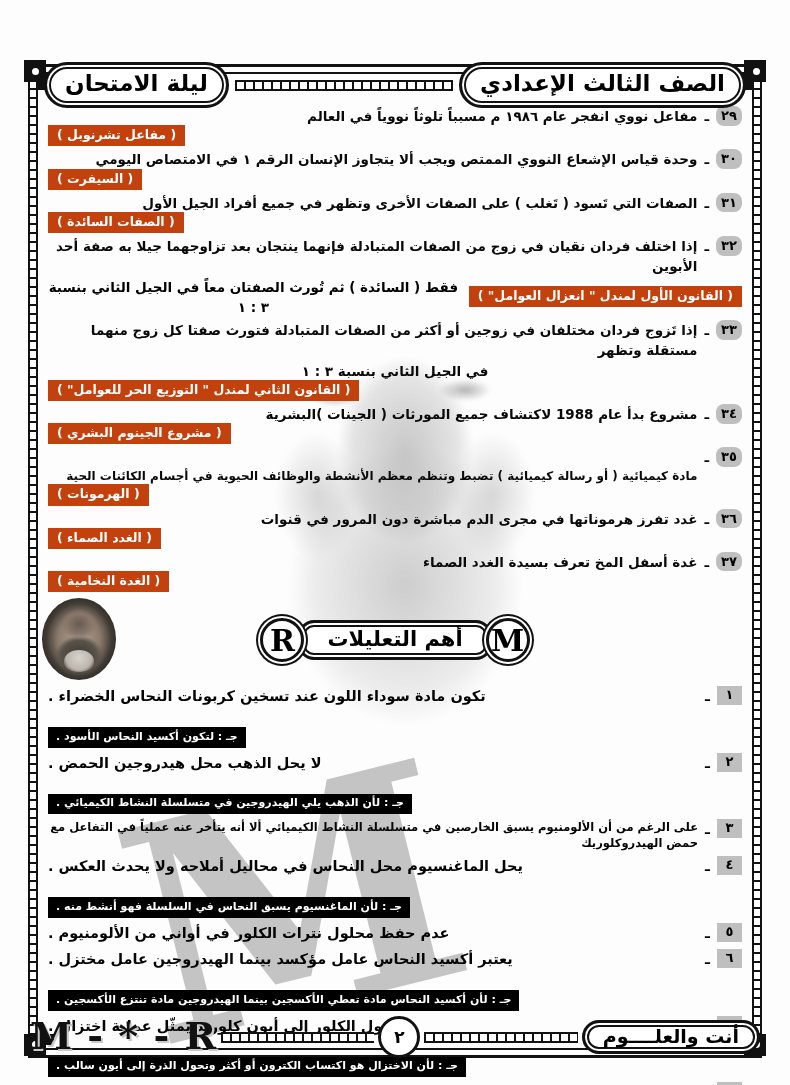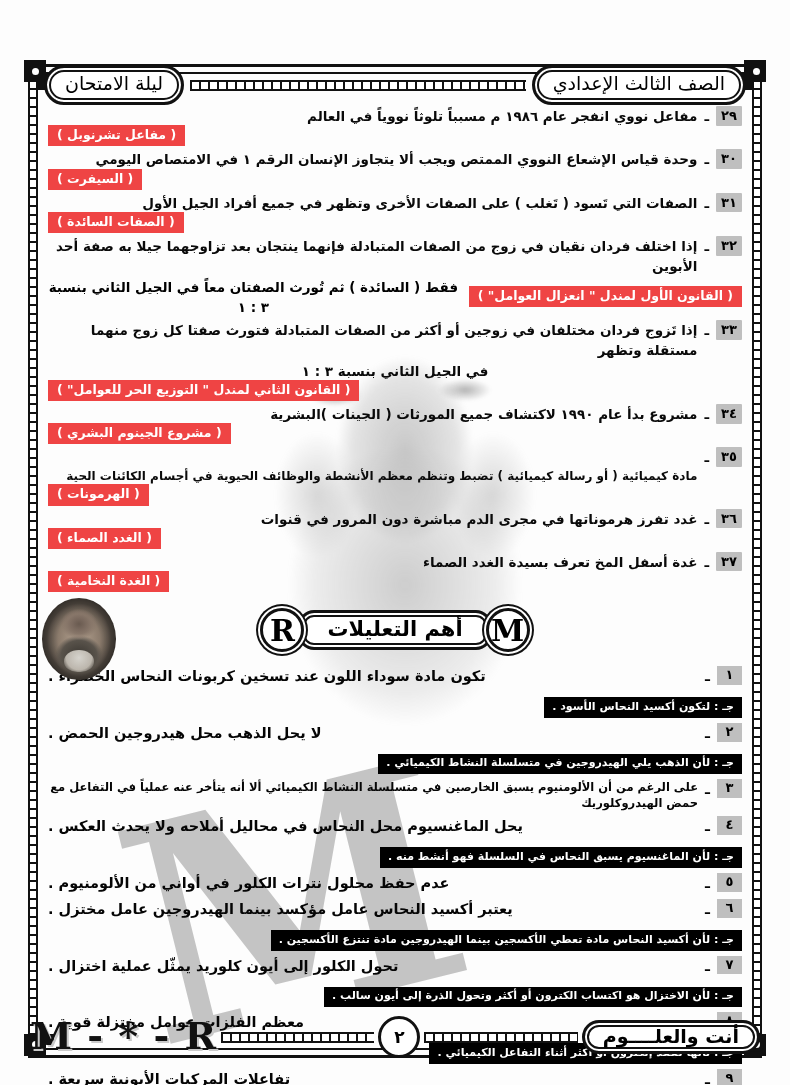--- a/index.html
+++ b/index.html
@@ -123,22 +123,22 @@
     align-items: center;
     justify-content: space-between;
   }
   .hdr-pill {
     background: #fff;
     border: 3px solid #111;
     border-radius: 24px;
     padding: 3px 18px 5px;
     box-shadow: inset 0 0 0 2px #fff, inset 0 0 0 4px #111;
     font-family: "DejaVu Sans", "Liberation Sans", sans-serif;
-    font-weight: normal;
-    font-size: 19px;
+    font-weight: bold;
+    font-size: 23px;
     color: #000;
     white-space: nowrap;
     line-height: 1.35;
     text-align: right;
   }
   .hdr-connector {
     flex: 1;
     height: 11px;
     margin: 0 6px;
     background:
@@ -170,37 +170,37 @@
     font-weight: bold;
     color: #0a0a0a;
     line-height: 1.5;
   }
   .def-num {
     background: #bfbfbf;
     color: #000;
     font-size: 13px;
     font-weight: bold;
     padding: 0px 4px;
-    border-radius: 1px;
+    border-radius: 8px;
     flex: 0 0 auto;
     min-width: 26px;
     text-align: center;
   }
   .def-dash { flex: 0 0 auto; }
   .def-text { flex: 1 1 auto; }
   .def-text.center { text-align: center; }
 
   
   .chip-row {
     display: flex;
     justify-content: flex-end;
     margin-top: -1px;
   }
   .chip {
-    background: #ef4444;
+    background: #c2410c;
     color: #fff;
     font-size: 12.5px;
     font-weight: bold;
     padding: 1px 9px 2px;
     line-height: 1.45;
     white-space: nowrap;
     letter-spacing: .2px;
     text-align: center;
   }
   .chip-left  { margin-right: auto; }
@@ -240,21 +240,21 @@
     color: #000;
     box-shadow: 0 0 0 2px #fff, 0 0 0 4px #111;
     z-index: 2;
   }
   .banner-title {
     border: 3px solid #111;
     border-radius: 16px;
     box-shadow: inset 0 0 0 2px #fff, inset 0 0 0 4px #111;
     background: #fff;
     padding: 4px 26px 6px;
-    margin: 6px -6px;
+    margin: 16px -6px;
     font-size: 21px;
     font-weight: bold;
     letter-spacing: 2px;
     color: #000;
     z-index: 1;
   }
 
   
   .qa { padding: 0 4px; }
   .qa-item { margin-bottom: 5px; }
@@ -274,22 +274,22 @@
     padding: 0 4px;
     min-width: 25px;
     text-align: center;
     flex: 0 0 auto;
   }
   .q-text { flex: 1 1 auto; text-align: left; }
   .q-text.small { font-size: 11.5px; text-align: right; line-height: 1.4; }
 
   .a-row {
     display: flex;
-    justify-content: flex-start;
-    margin-top: 10px;
+    justify-content: flex-end;
+    margin-top: 20px;
   }
   .answer {
     background: #000;
     color: #fff;
     font-size: 11px;
     font-weight: bold;
     padding: 1.5px 8px 2.5px;
     line-height: 1.5;
     white-space: nowrap;
     letter-spacing: .2px;
@@ -477,21 +477,21 @@
         </div>
         <div class="chip-row">
           <span class="chip chip-left">( القانون الثاني لمندل " التوزيع الحر للعوامل" )</span>
         </div>
       </div>
 
       <div class="def-item">
         <div class="def-line">
           <span class="def-num">٣٤</span>
           <span class="def-dash">ـ</span>
-          <span class="def-text">مشروع بدأ عام ١٩٩٠ لاكتشاف جميع المورثات ( الجينات )البشرية</span>
+          <span class="def-text">مشروع بدأ عام 1988 لاكتشاف جميع المورثات ( الجينات )البشرية</span>
         </div>
         <div class="chip-row">
           <span class="chip chip-left">( مشروع الجينوم البشري )</span>
         </div>
       </div>
 
       <div class="def-item">
         <div class="def-line">
           <span class="def-num">٣٥</span>
           <span class="def-dash">ـ</span>

